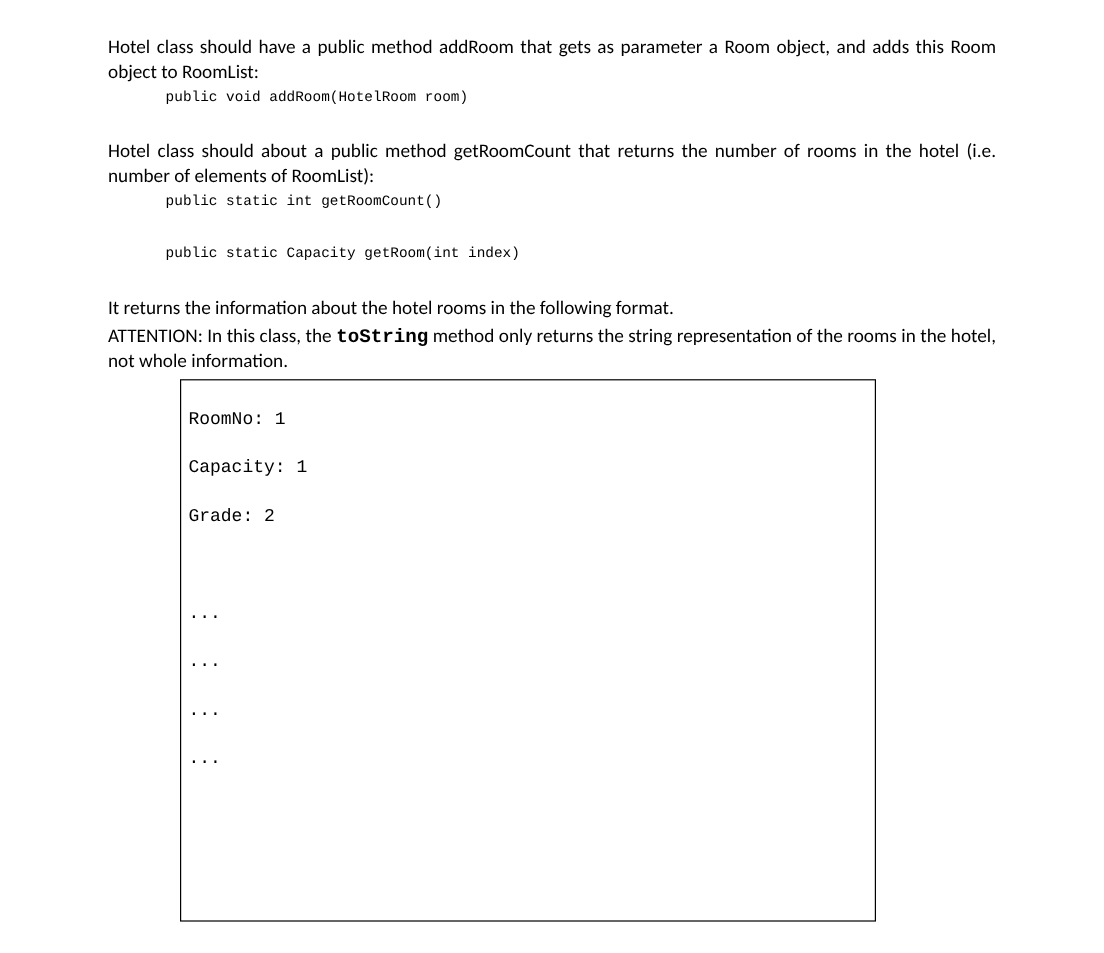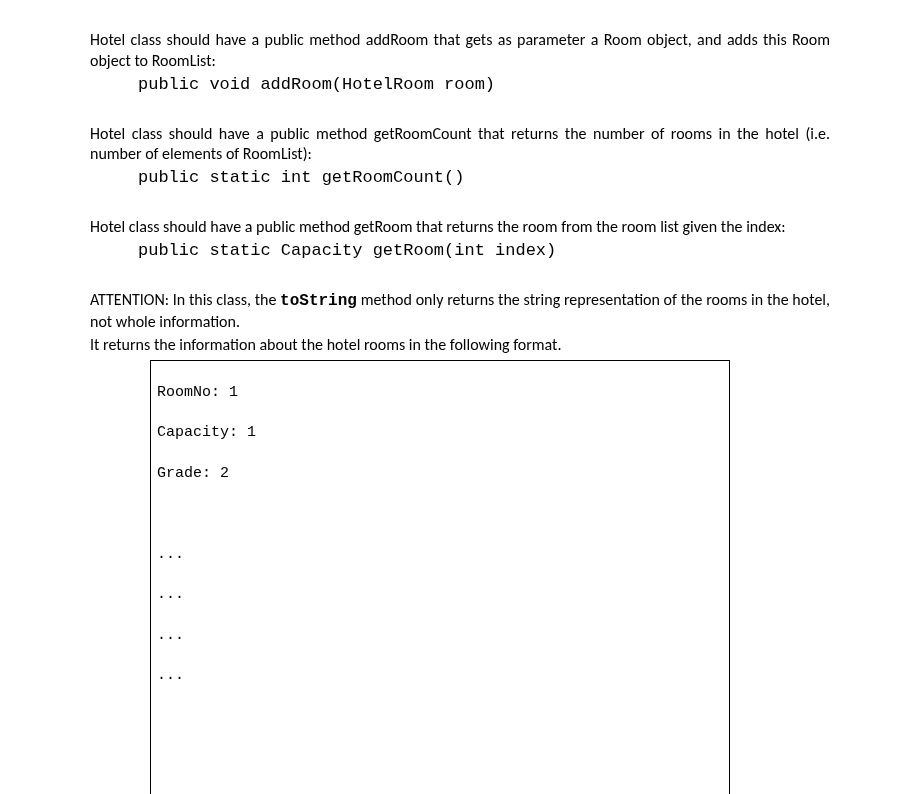--- a/index.html
+++ b/index.html
@@ -17,21 +17,21 @@
       line-height: 1.3;
     }
     .section {
       margin-bottom: 28px;
     }
     .para {
       text-align: justify;
     }
     .code-line {
       font-family: 'Courier New', Courier, monospace;
-      font-size: 17px;
+      font-size: 12px;
       margin-left: 48px;
       margin-top: 2px;
     }
     .inline-code {
       font-family: 'Courier New', Courier, monospace;
     }
     .bold {
       font-weight: bold;
     }
     .output-box {
@@ -51,34 +51,33 @@
   </style>
 </head>
 <body>
 
 <div class="section">
   <div class="para">Hotel class should have a public method addRoom that gets as parameter a Room object, and adds this Room object to RoomList:</div>
   <div class="code-line">public void addRoom(HotelRoom room)</div>
 </div>
 
 <div class="section">
-  <div class="para">Hotel class should have a public method getRoomCount that returns the number of rooms in the hotel (i.e. number of elements of RoomList):</div>
+  <div class="para">Hotel class should about a public method getRoomCount that returns the number of rooms in the hotel (i.e. number of elements of RoomList):</div>
   <div class="code-line">public static int getRoomCount()</div>
 </div>
 
 <div class="section">
-  <div class="para">Hotel class should have a public method getRoom  that returns the room from the room list given the index:</div>
   <div class="code-line">public static Capacity getRoom(int index)</div>
 </div>
 
 <div class="section" style="margin-bottom:4px;">
+  <div class="para" style="margin-top:2px;">It returns the information about the hotel rooms in the following format.</div>
   <div class="para" style="margin-top:2px;">
     <span>ATTENTION: In this class, the </span><span class="inline-code bold">toString</span><span> method only returns the string representation of the rooms in the hotel, not whole information.</span>
   </div>
-  <div class="para" style="margin-top:2px;">It returns the information about the hotel rooms in the following format.</div>
 </div>
 
 <div class="output-box">
   <span class="output-line">RoomNo: 1</span>
   <span class="output-line">Capacity: 1</span>
   <span class="output-line">Grade: 2</span>
   <span class="output-line">&nbsp;</span>
   <span class="output-line">...</span>
   <span class="output-line">...</span>
   <span class="output-line">...</span>

